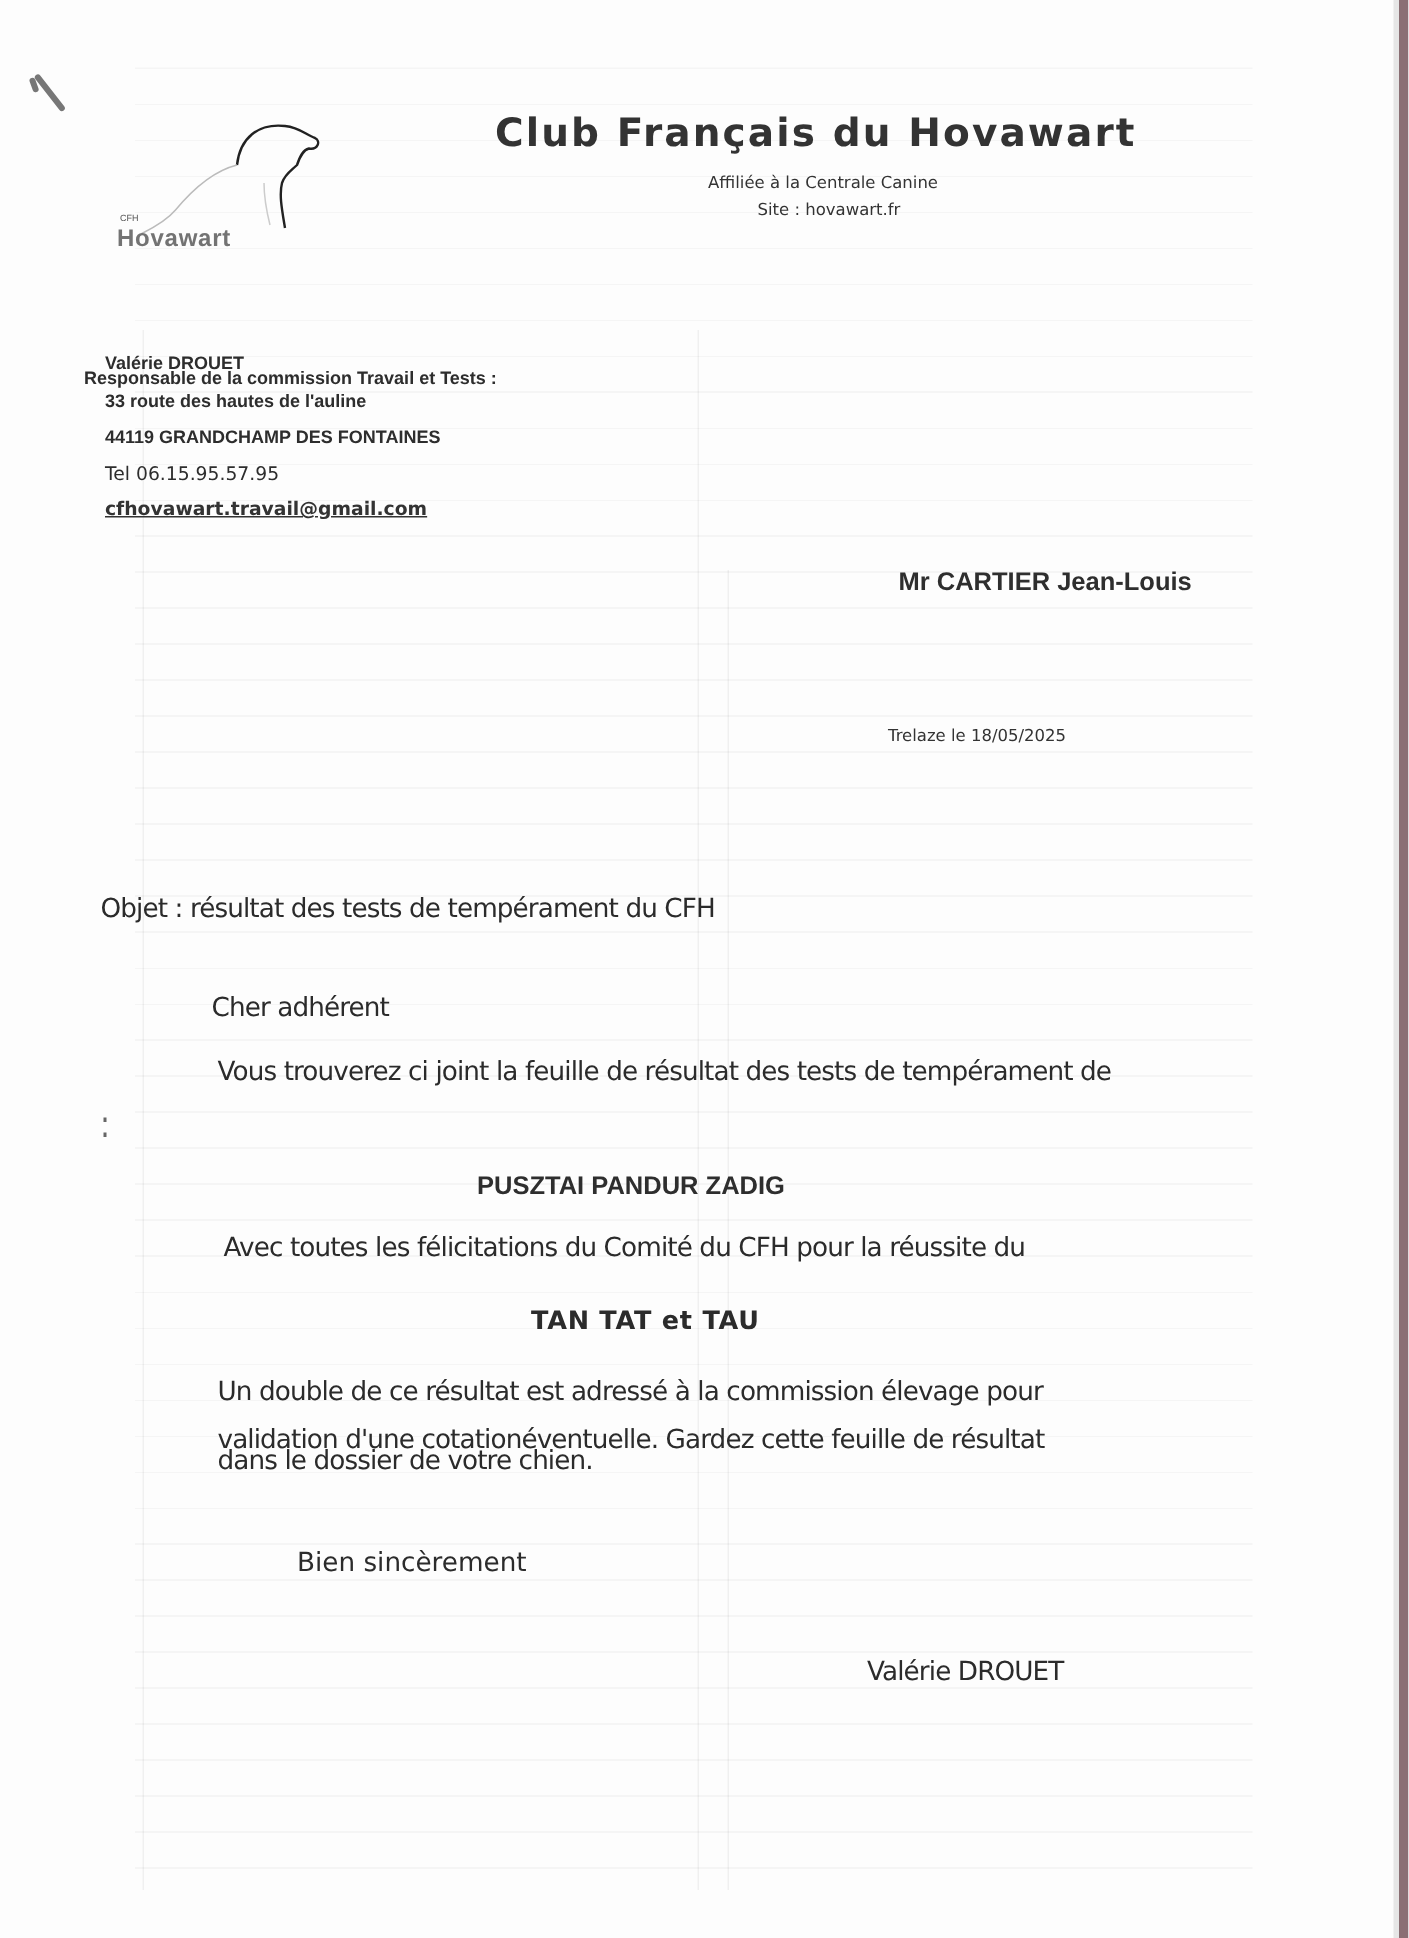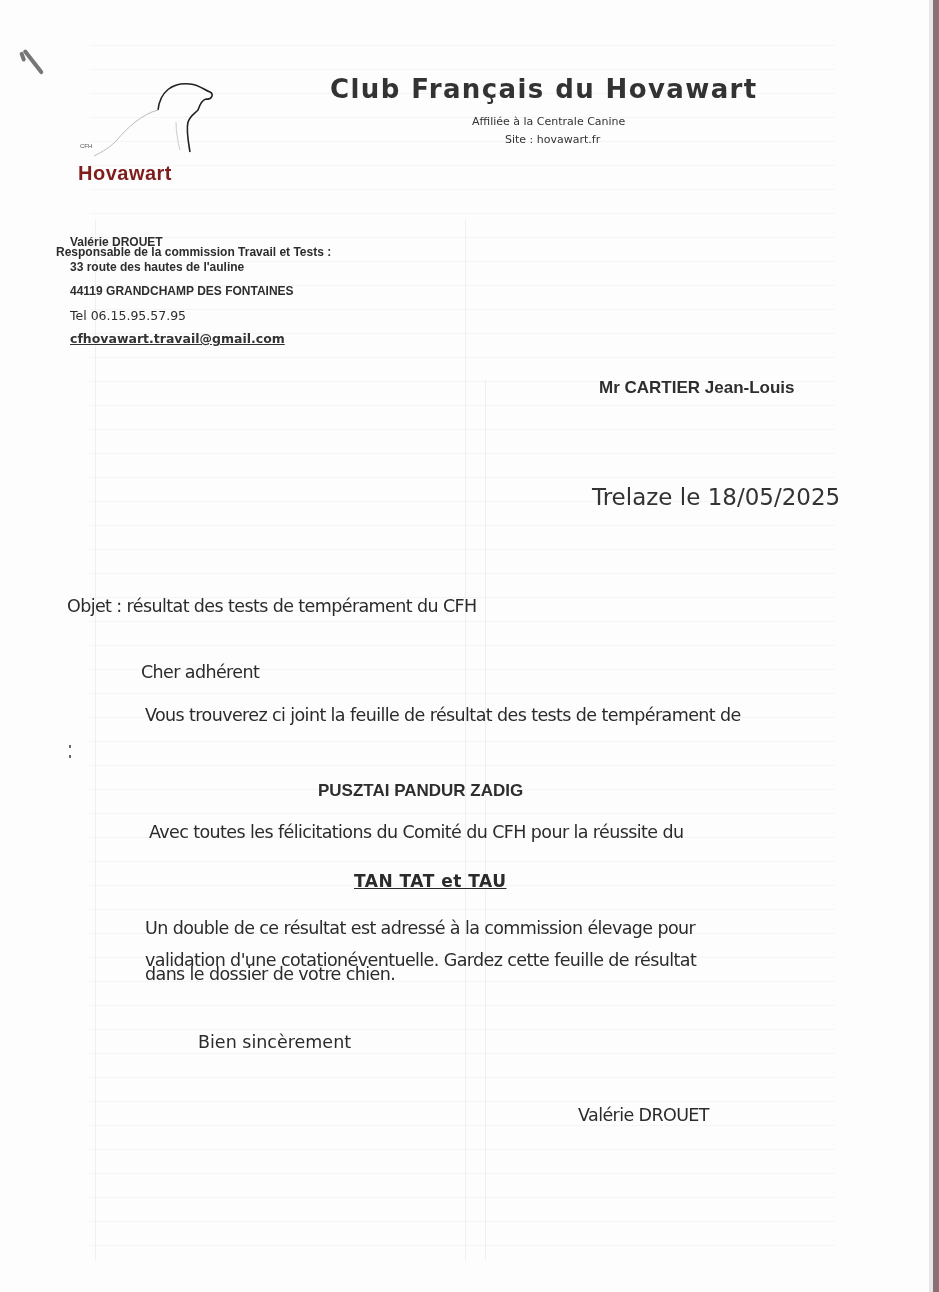--- a/index.html
+++ b/index.html
@@ -24,37 +24,37 @@
   .pen-mark {
     position: absolute; left: 24px; top: 48px; width: 30px; height: 4px;
     background: #555; transform: rotate(52deg); transform-origin: left center;
     border-radius: 2px; opacity: 0.8;
   }
   .pen-mark2 { left: 21px; top: 50px; width: 10px; transform: rotate(70deg); }
   .abs { position: absolute; white-space: nowrap; }
 
   .logo { position: absolute; left: 72px; top: 70px; width: 150px; height: 100px; }
   .logo-small { position: absolute; left: 80px; top: 143px; font-size: 6px; color: #555; }
-  .logo-text { position: absolute; left: 78px; top: 162px; font-size: 20px; font-weight: bold; color: #7f1d1d; letter-spacing: 0.5px; }
+  .logo-text { position: absolute; left: 78px; top: 151px; font-size: 16px; font-weight: bold; color: #737373; letter-spacing: 0.5px; }
 
   .title { left: 330px; top: 74px; font-family: "DejaVu Sans", sans-serif; font-size: 26px; font-weight: bold; color: #333; letter-spacing: 1.4px; }
   .subtitle { left: 472px; top: 115px; font-family: "DejaVu Sans", sans-serif; font-size: 11px; color: #333; }
   .site { left: 505px; top: 133px; font-family: "DejaVu Sans", sans-serif; font-size: 11px; color: #333; }
 
   .sender { font-size: 12px; font-weight: bold; color: #2d2d2d; }
   .sender.light { font-weight: normal; font-family: "DejaVu Sans", sans-serif; font-size: 12.5px; }
   .email { text-decoration: underline; font-family: "DejaVu Sans", sans-serif; font-size: 12.5px; color: #333; font-weight: bold; }
 
   .recipient { left: 587px; top: 378px; font-size: 17px; font-weight: bold; color: #2e2e2e; margin-left: 12px; }
-  .date { left: 592px; top: 484px; font-family: "DejaVu Sans", sans-serif; font-size: 23px; color: #333; }
+  .date { left: 592px; top: 484px; font-family: "DejaVu Sans", sans-serif; font-size: 11px; color: #333; }
 
   .body-txt { font-family: "DejaVu Sans", sans-serif; font-size: 17.5px; color: #2b2b2b; }
   .condensed { letter-spacing: -0.6px; }
   .dog-name { left: 318px; top: 781px; font-size: 17px; font-weight: bold; color: #2e2e2e; }
-  .tests { left: 354px; top: 871px; font-family: "DejaVu Sans", sans-serif; font-size: 17px; color: #2b2b2b; letter-spacing: 0.5px; font-weight: bold; text-decoration: underline; }
+  .tests { left: 354px; top: 871px; font-family: "DejaVu Sans", sans-serif; font-size: 17px; color: #2b2b2b; letter-spacing: 0.5px; font-weight: bold; }
   .dot { position: absolute; width: 2px; height: 3px; background: #666; }
 </style>
 </head>
 <body>
 
 <div class="ghost"></div>
 <div class="ghost-vline" style="left:465px;top:220px;height:1040px;"></div>
 <div class="ghost-vline" style="left:485px;top:380px;height:880px;"></div>
 <div class="ghost-vline" style="left:95px;top:220px;height:1040px;"></div>
 <div class="right-edge"></div>

